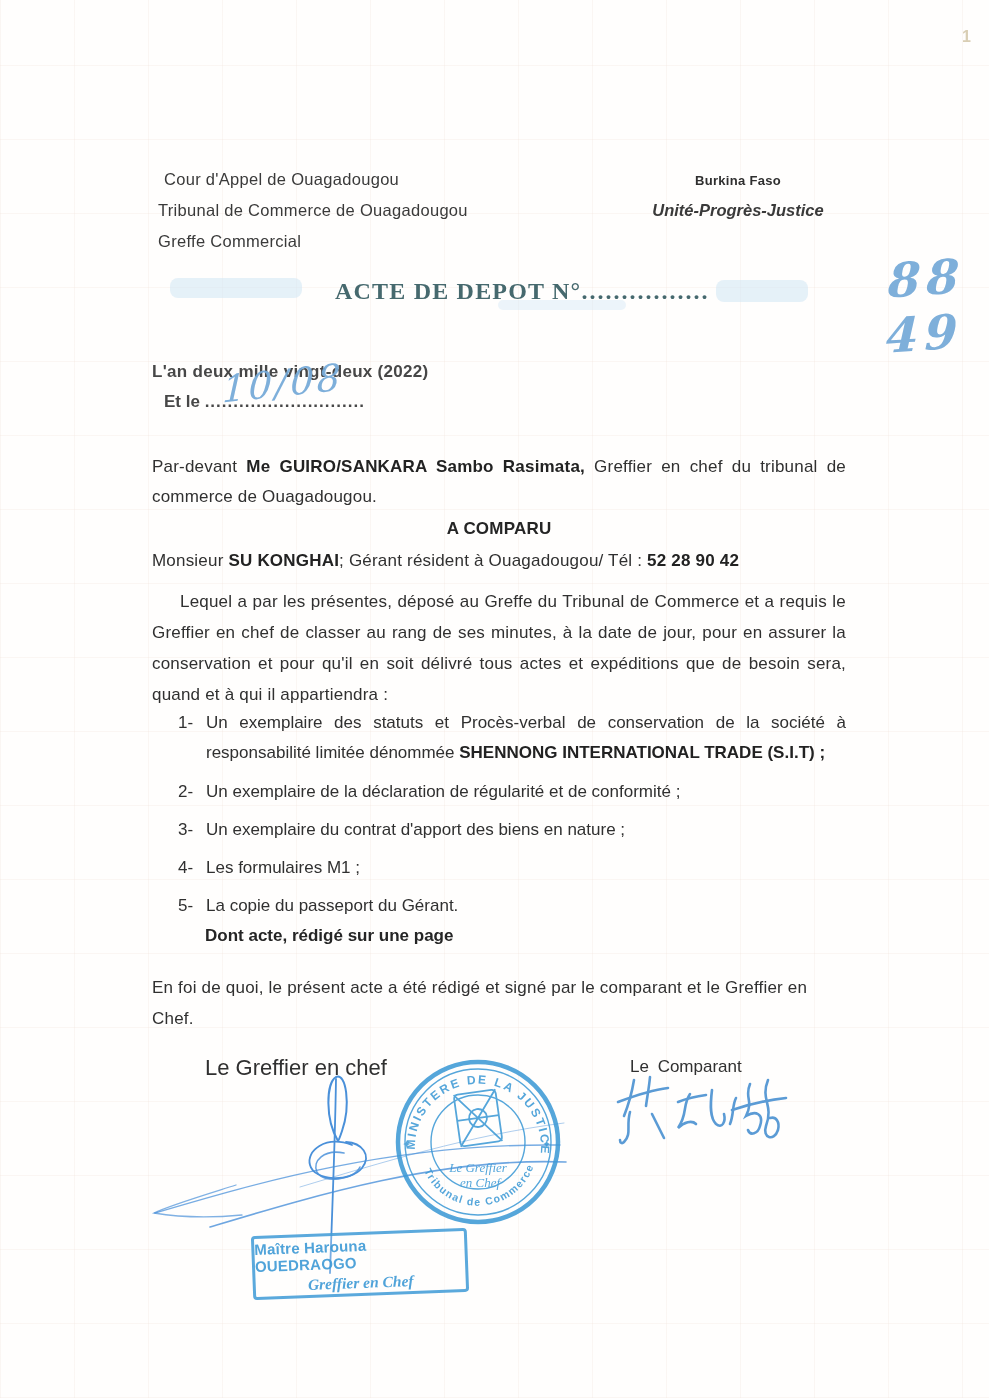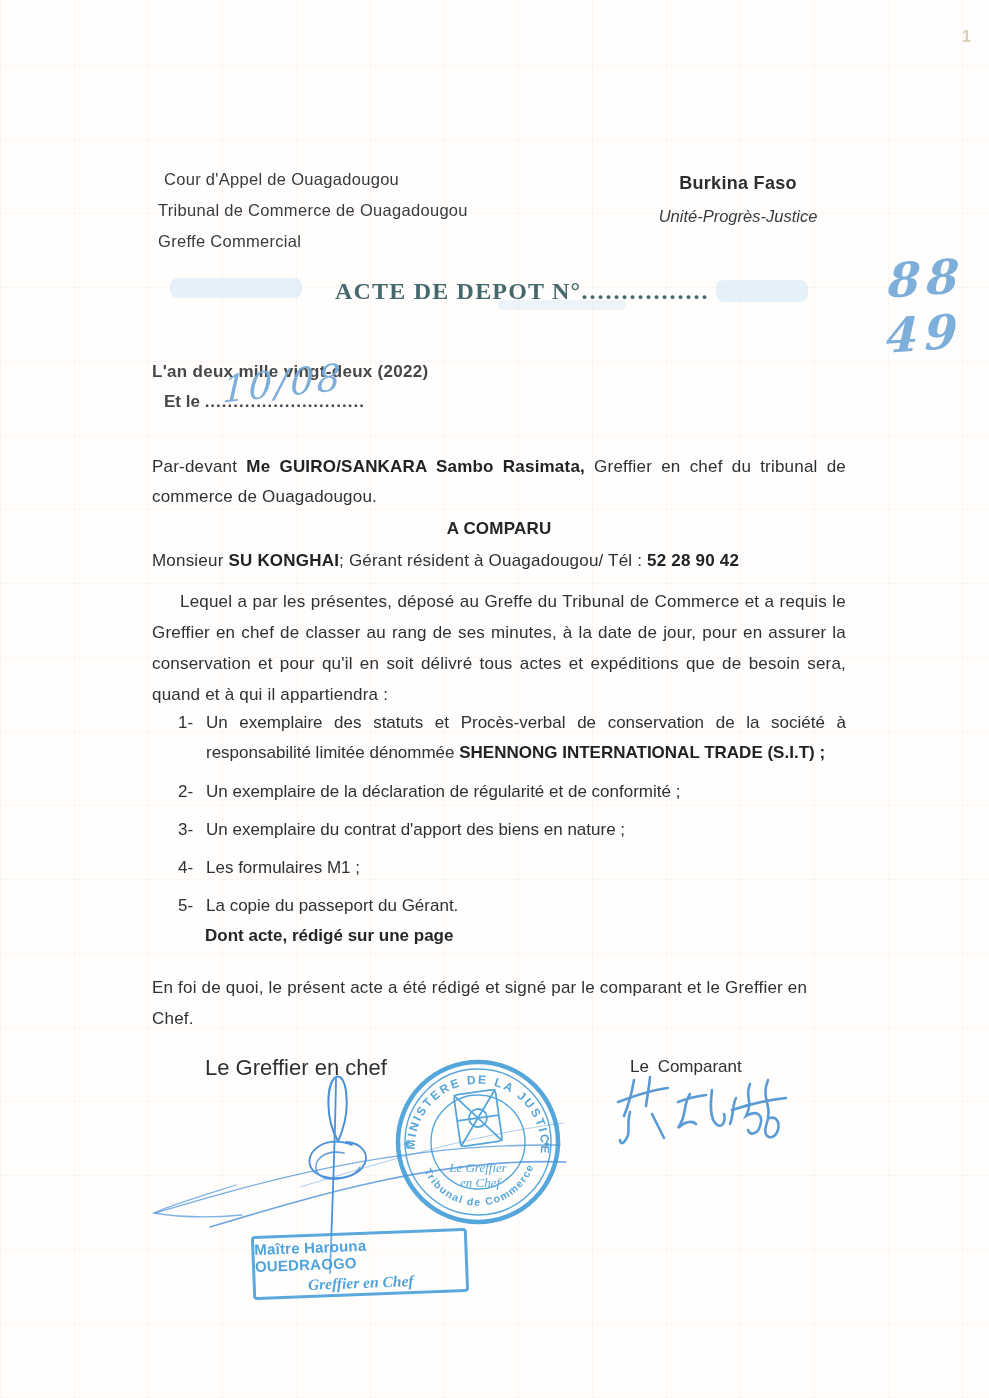--- a/index.html
+++ b/index.html
@@ -20,22 +20,22 @@
   .pagenum {
     position:absolute; top:28px; left:962px;
     font-size:16px; color:#d9ceb4; font-weight:bold;
   }
 
   
   .hdr-left { position:absolute; left:158px; top:170px; font-size:16.5px; color:#3a3a3a; letter-spacing:0.3px; }
   .hdr-left .hl { margin-bottom:12px; }
   .hdr-left .hl:first-child { padding-left:6px; }
   .hdr-right { position:absolute; left:648px; top:173px; width:180px; text-align:center; }
-  .country { font-size:18px; font-weight:bold; color:#2f2f2f; letter-spacing:0.3px; }
-  .motto { margin-top:13px; font-size:16.5px; font-style:italic; color:#3a3a3a; }
+  .country { font-size:13px; font-weight:bold; color:#2f2f2f; letter-spacing:0.3px; }
+  .motto { margin-top:13px; font-size:16.5px; font-style:italic; color:#3a3a3a;font-weight:bold; }
 
   
   .title-row { position:absolute; left:0; top:278px; width:989px; }
   .title-inner { position:relative; margin-left:335px; font-family:"Liberation Serif", serif;
     font-weight:bold; font-size:24px; letter-spacing:1.2px; color:#46696e; }
   .title-dots { letter-spacing:2px; }
   .hw-number {
     position:absolute; left:552px; top:-28px;
     font-family:"DejaVu Serif", serif; font-style:italic;
     font-size:47px; color:#74a9d8; letter-spacing:6px;

